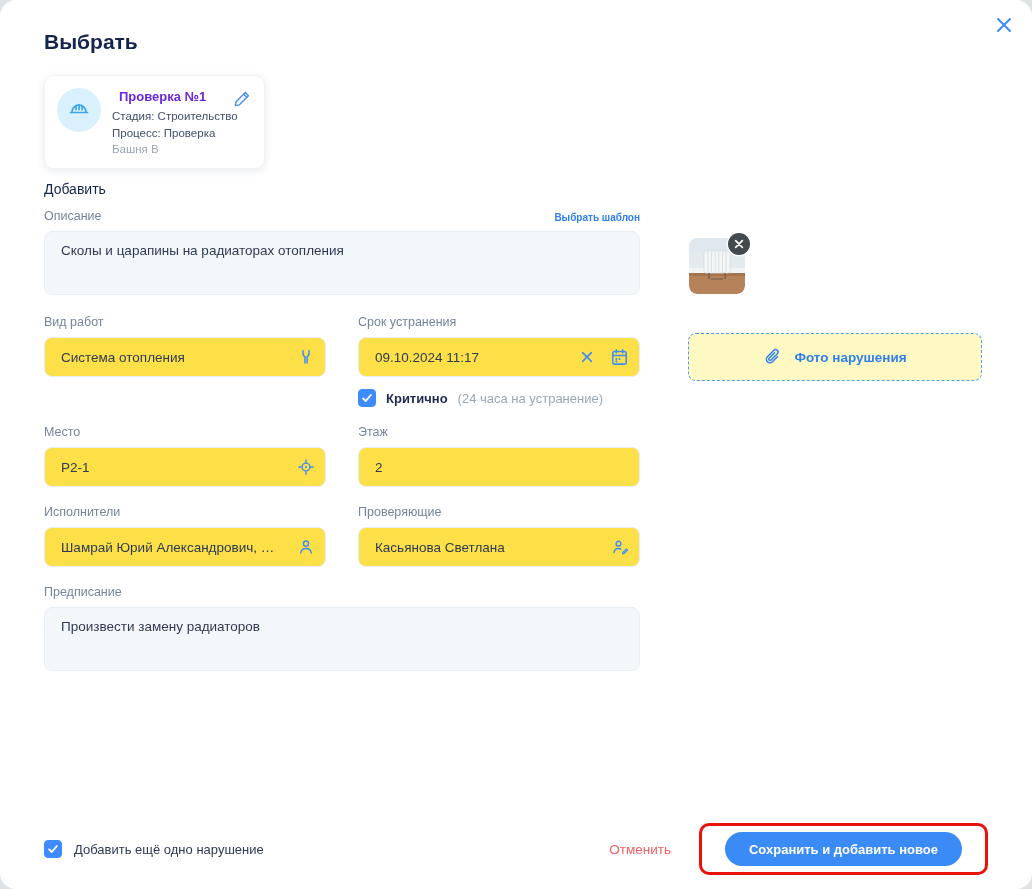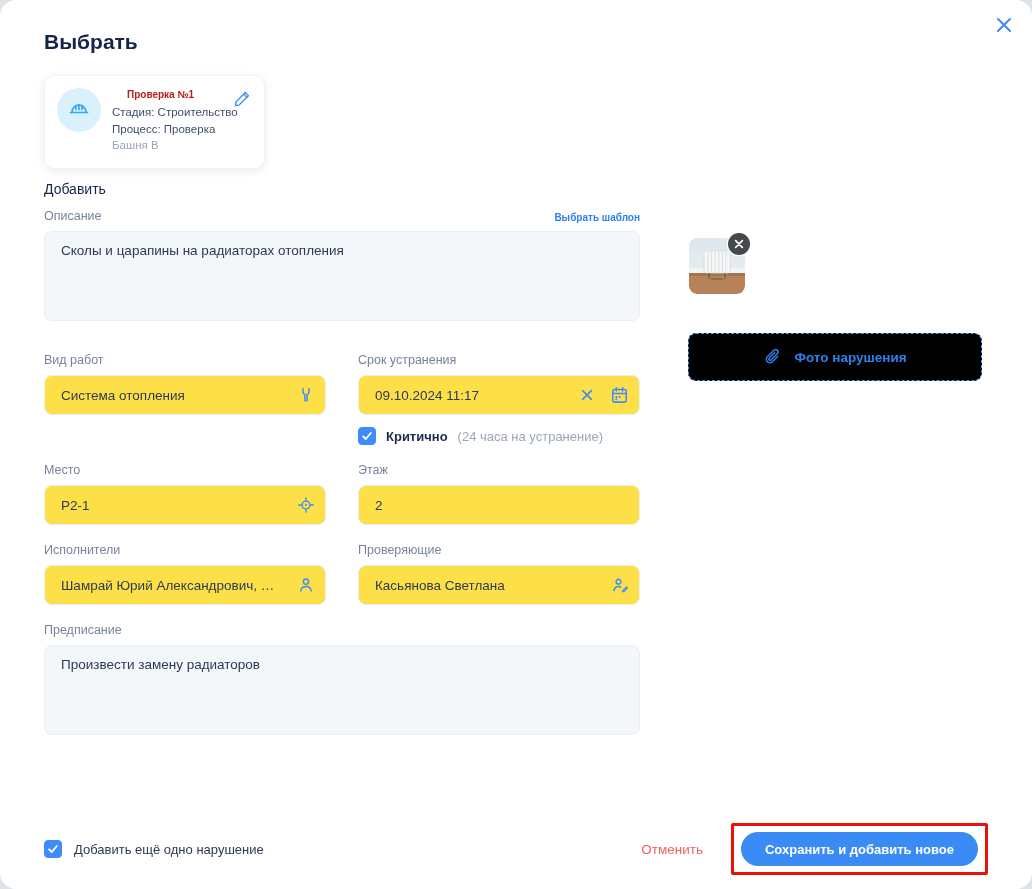--- a/index.html
+++ b/index.html
@@ -5,67 +5,67 @@
   html,body{margin:0;padding:0;background:#dfe2e6;font-family:"Liberation Sans",sans-serif;}
   .modal{position:relative;width:1032px;height:889px;background:#fff;border-radius:16px;overflow:hidden;box-sizing:border-box;}
   .close-btn{position:absolute;top:13px;right:14px;width:24px;height:24px;background:none;border:none;cursor:pointer;padding:0;}
   .page-title{position:absolute;left:44px;top:30px;margin:0;font-size:21px;font-weight:700;color:#15244c;}
 
   
   .insp-card{position:absolute;left:44px;top:75px;width:221px;height:94px;box-sizing:border-box;background:#fff;
     border:1px solid #f0f3f6;border-radius:10px;box-shadow:0 2px 8px rgba(30,50,90,.10);padding:12px 12px 10px 12px;display:flex;gap:11px;}
   .insp-avatar{width:44px;height:44px;border-radius:50%;background:#d9f1fd;display:flex;align-items:center;justify-content:center;flex:none;}
   .insp-text{min-width:0;}
-  .insp-title{font-size:10px;font-weight:700;color:#b91c1c;margin:1px 0 4px 15px;}
+  .insp-title{font-size:13px;font-weight:700;color:#6d28d9;margin:1px 0 4px 7px;}
   .insp-line{font-size:11.5px;color:#41506a;line-height:1.45;}
   .insp-line.muted{color:#9aa5b5;}
   .insp-edit{position:absolute;top:13px;right:12px;background:none;border:none;padding:0;cursor:pointer;}
 
   .section-title{position:absolute;left:44px;top:181px;font-size:14px;color:#17254a;}
 
   
   .form-col{position:absolute;left:44px;top:209px;width:596px;}
   .label-row{display:flex;justify-content:space-between;align-items:flex-end;margin-bottom:8px;}
   .f-label{font-size:12.5px;color:#75849c;}
   .f-link{font-size:10px;font-weight:700;color:#2f80ed;text-decoration:none;cursor:pointer;}
-  .t-area{width:100%;box-sizing:border-box;height:90px;background:#f3f7fa;border:1px solid #e7eef4;border-radius:8px;
+  .t-area{width:100%;box-sizing:border-box;height:64px;background:#f3f7fa;border:1px solid #e7eef4;border-radius:8px;
     padding:11px 16px;font-size:13.5px;color:#2e3a53;resize:none;font-family:"Liberation Sans",sans-serif;outline:none;}
   .two-col{display:flex;gap:32px;}
   .col{width:282px;flex:none;}
   .field{position:relative;}
   .f-input{width:100%;box-sizing:border-box;height:40px;background:#fde047;border:1px solid #e7eef4;border-radius:8px;
     padding:0 16px;font-size:13.5px;color:#2e3a53;outline:none;font-family:"Liberation Sans",sans-serif;text-overflow:ellipsis;}
   .f-input.has-icon{padding-right:42px;}
   .f-input.has-icon2{padding-right:72px;}
   .field .icon-r{position:absolute;right:11px;top:50%;transform:translateY(-50%);cursor:pointer;display:flex;}
   .field .icon-r2{position:absolute;right:45px;top:50%;transform:translateY(-50%);cursor:pointer;display:flex;}
-  .mt20{margin-top:28px;} .mt22{margin-top:22px;} .mt18{margin-top:18px;}
+  .mt20{margin-top:16px;} .mt22{margin-top:22px;} .mt18{margin-top:18px;}
 
   .chk-row{display:flex;align-items:center;gap:10px;margin-top:12px;}
   .chk{width:18px;height:18px;border-radius:4px;background:#fff;border:1.5px solid #b9c6d6;flex:none;display:flex;align-items:center;justify-content:center;cursor:pointer;box-sizing:border-box;}
   .chk.checked{background:#3d8bfd;border-color:#3d8bfd;}
   .chk-label{font-size:13px;font-weight:700;color:#1d2b4f;}
   .chk-hint{font-size:13px;color:#9aa7b8;}
 
   
   .right-panel{position:absolute;left:688px;top:238px;width:294px;}
   .thumb-wrap{position:relative;width:56px;height:56px;margin-left:1px;}
   .thumb{width:56px;height:56px;border-radius:8px;display:block;}
   .thumb-x{position:absolute;top:-5px;right:-5px;width:22px;height:22px;border-radius:50%;background:#44494e;border:none;
     display:flex;align-items:center;justify-content:center;cursor:pointer;padding:0;box-shadow:0 0 0 1.5px rgba(255,255,255,.85);}
-  .attach-btn{margin-top:39px;width:294px;height:48px;box-sizing:border-box;background:#000000;border:1.5px dashed #4f9cf0;border-radius:8px;
+  .attach-btn{margin-top:39px;width:294px;height:48px;box-sizing:border-box;background:#fef9c3;border:1.5px dashed #4f9cf0;border-radius:8px;
     display:flex;align-items:center;justify-content:center;gap:11px;color:#2f80ed;font-size:13.5px;font-weight:700;cursor:pointer;font-family:"Liberation Sans",sans-serif;}
 
   
   .footer{position:absolute;left:44px;right:44px;bottom:14px;display:flex;align-items:center;justify-content:space-between;}
   .footer-left{display:flex;align-items:center;gap:12px;}
   .footer-chk-label{font-size:13px;color:#2e3a53;font-weight:400;}
   .footer-right{display:flex;align-items:center;}
   .cancel-link{background:none;border:none;color:#f16063;font-size:13.5px;cursor:pointer;margin-right:22px;font-family:"Liberation Sans",sans-serif;padding:4px 6px;}
-  .annotation-box{border:3px solid #e8120a;padding:6px 7px;border-radius:2px;}
+  .annotation-box{border:3px solid #e8120a;padding:6px 23px;border-radius:10px;}
   .save-btn{background:#3b8bf6;color:#fff;border:none;border-radius:18px;height:34px;padding:0 24px;font-size:13px;font-weight:700;cursor:pointer;font-family:"Liberation Sans",sans-serif;}
 </style>
 </head>
 <body>
 
 <div class="modal">
 
   <button class="close-btn" aria-label="close">
     <span style="display:flex">
       <svg width="20" height="20" viewBox="0 0 20 20">

